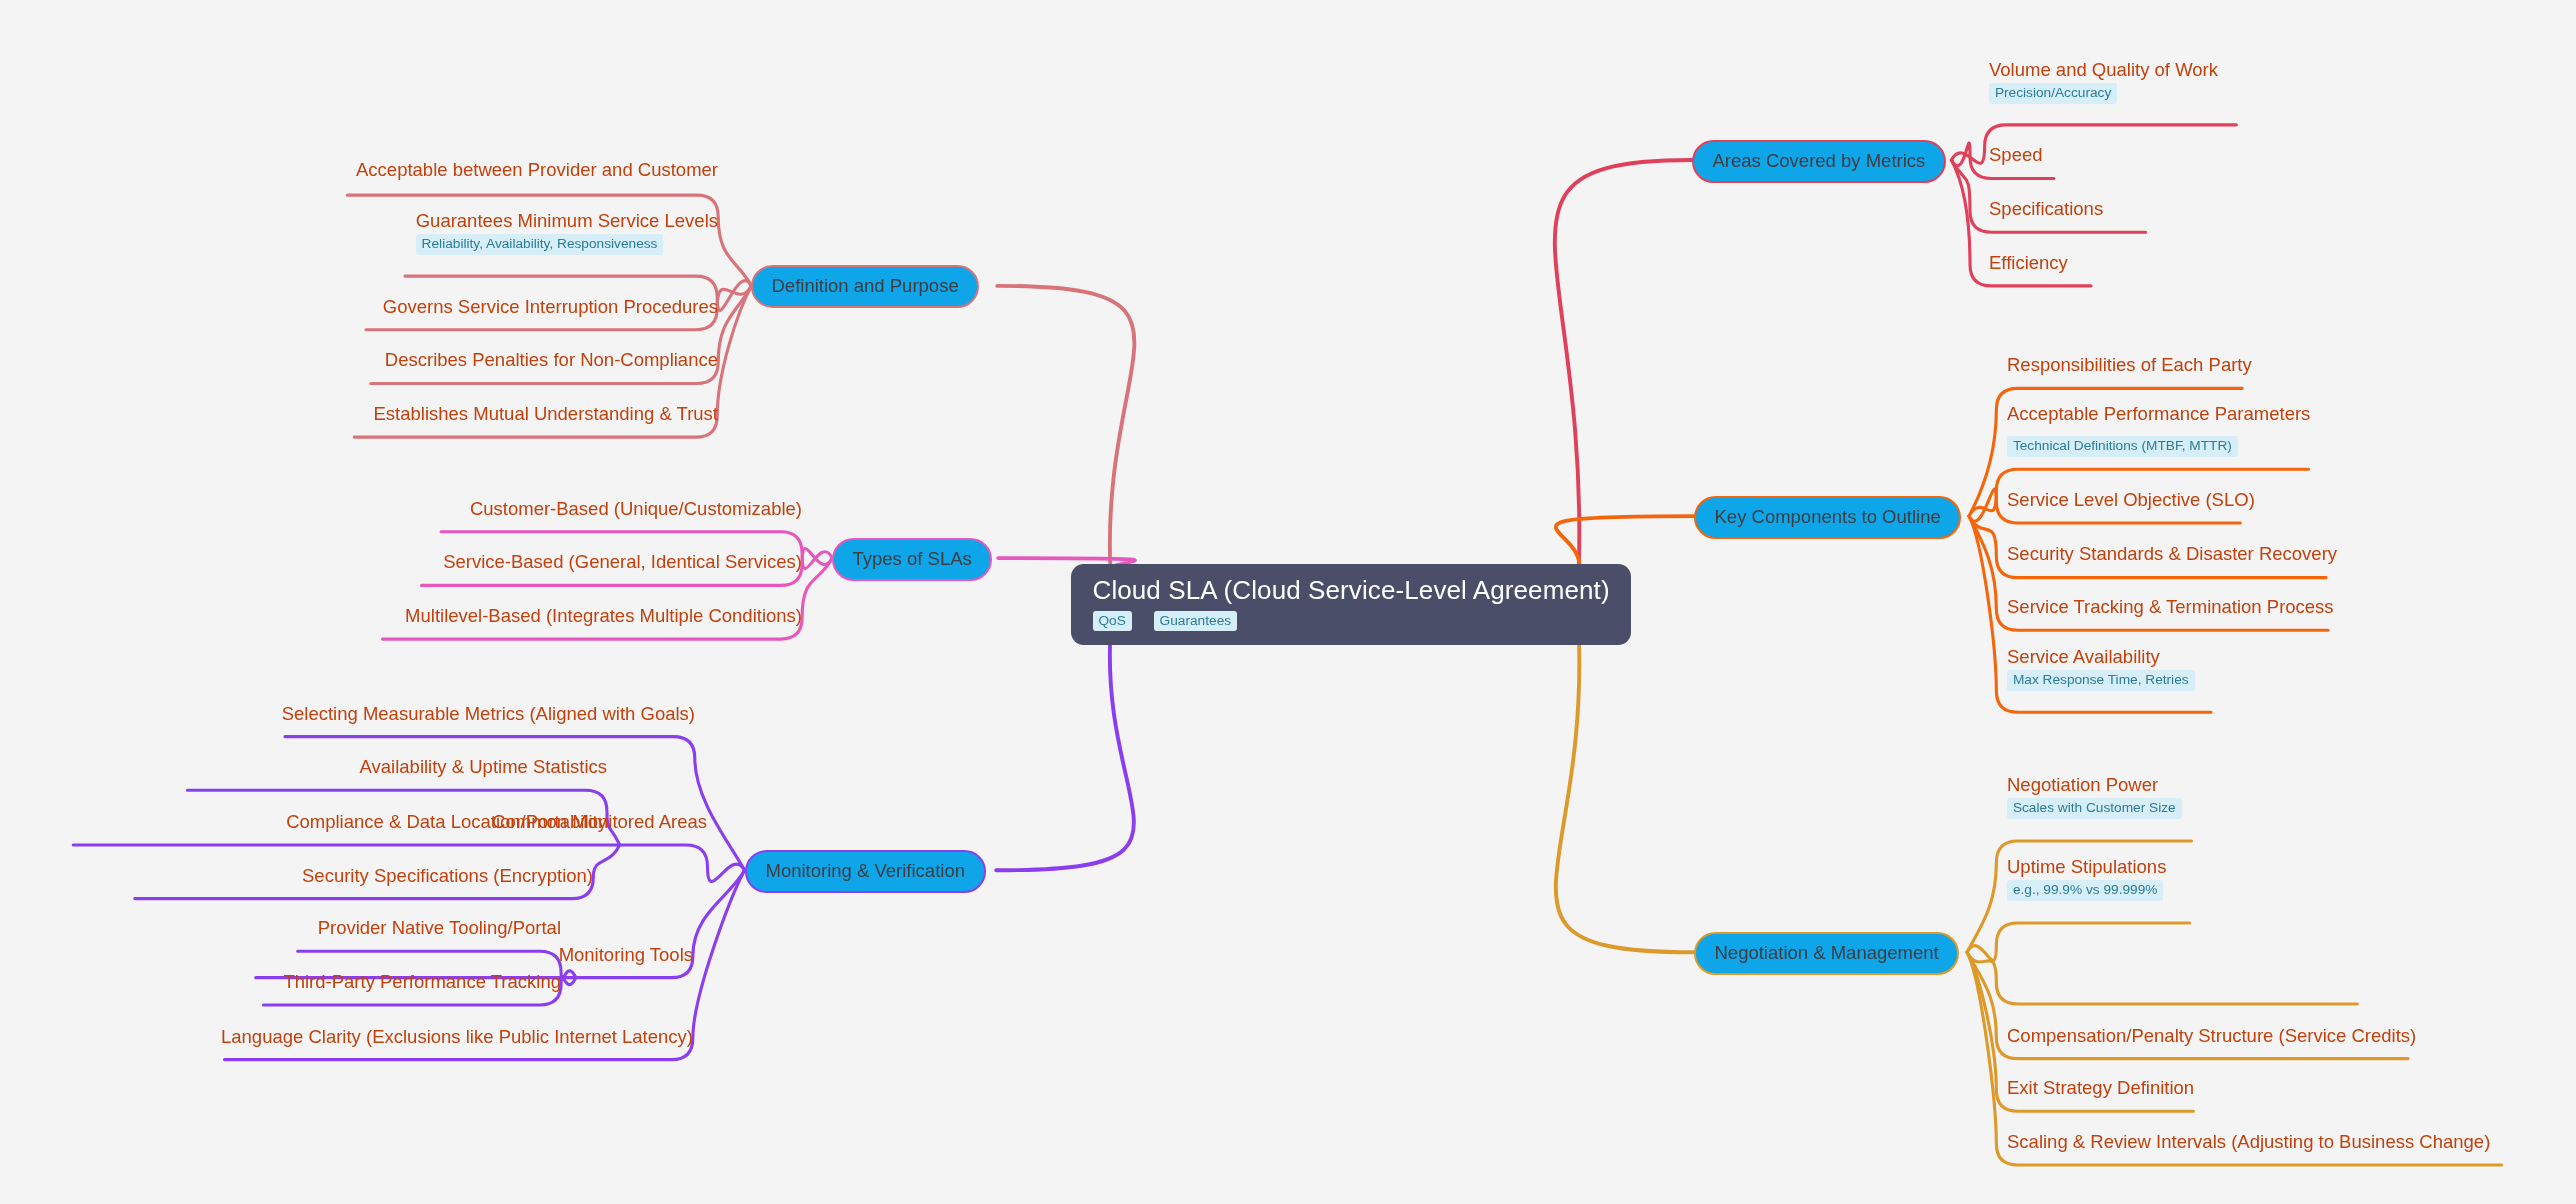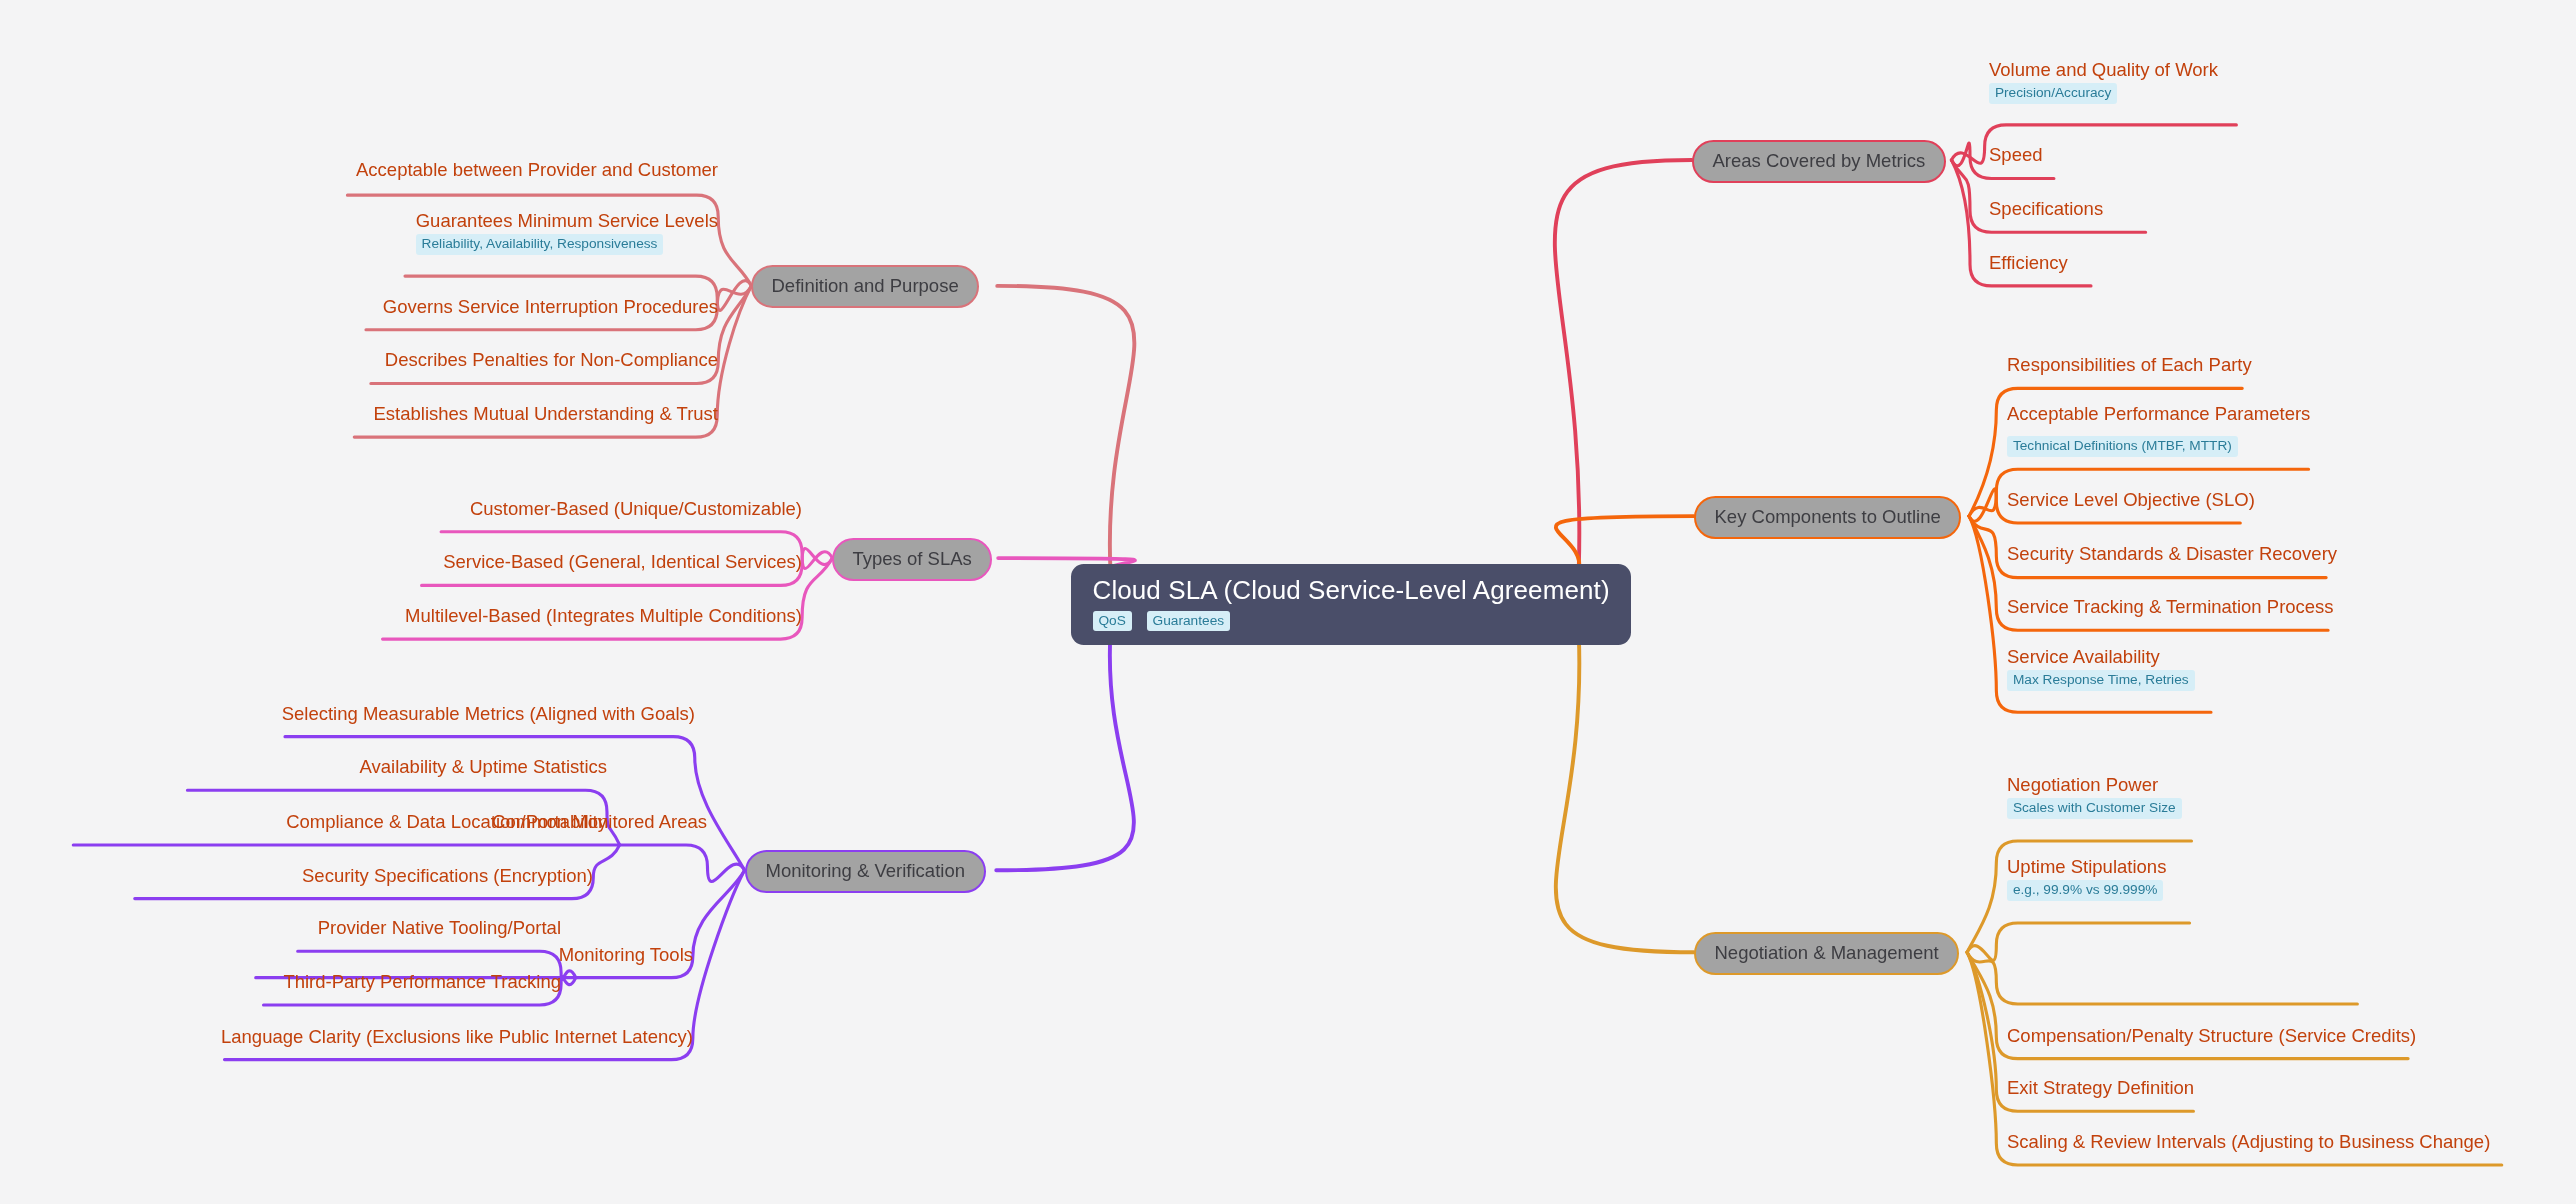--- a/index.html
+++ b/index.html
@@ -26,37 +26,37 @@
     display: flex; flex-direction: column; align-items: flex-start;
     gap: 6.8px;
   }
   .root-title {
     color: #ffffff;
     font-size: 26px;
     line-height: 1.05;
     letter-spacing: 0.1px;
     white-space: nowrap;
   }
-  .root-tags { display: flex; gap: 15px; }
+  .root-tags { display: flex; gap: 22px; }
   .tag {
     background: #d6eef7;
     color: #2a7c98;
     font-size: 13.7px;
     line-height: 1.15;
     padding: 2px 5.9px 2.9px 5.9px;
     border-radius: 2.9px;
     white-space: nowrap;
     display: inline-block;
   }
 
   
   .branch {
     position: absolute;
     box-sizing: border-box;
-    background: #a3a3a3;
+    background: #0ea5e9;
     border: 2.9px solid #999;
     border-radius: 975px;
     padding: 8.8px 18.5px 9.8px 18.5px;
     color: #3d3d42;
     font-size: 18.5px;
     line-height: 1.1;
     white-space: nowrap;
     display: flex; align-items: center;
   }
 

